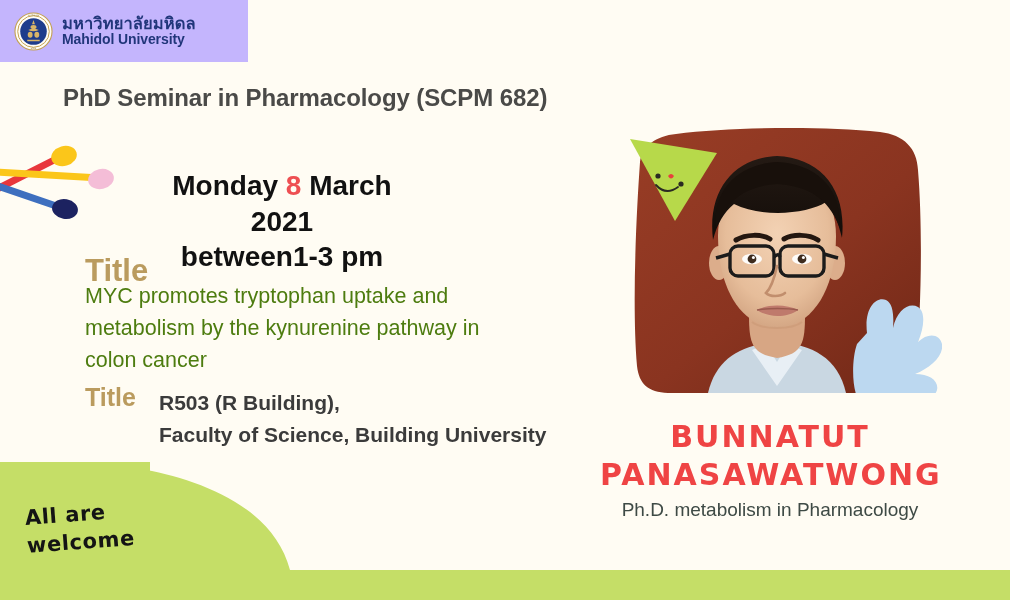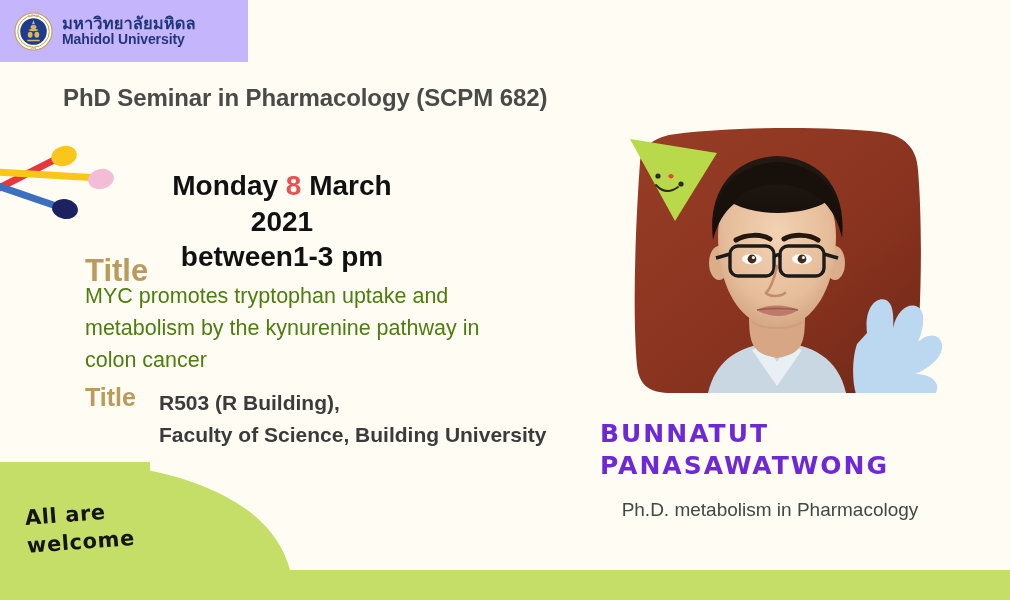--- a/index.html
+++ b/index.html
@@ -73,23 +73,23 @@
   }
 
   
   .photo-wrap{
     position:absolute;left:612px;top:118px;width:330px;height:275px;
   }
 
   
   .speaker-name{
     position:absolute;left:600px;top:418px;width:340px;
-    text-align:left;color:#6d28d9;
+    text-align:center;color:#ef4444;
     font-family:"DejaVu Sans",sans-serif;
-    font-weight:bold;font-size:25px;line-height:1.28;
+    font-weight:bold;font-size:30px;line-height:1.28;
     letter-spacing:2.0px;
   }
   .speaker-role{
     position:absolute;left:600px;top:499px;width:340px;
     text-align:center;color:#3E4A45;font-size:19px;
   }
 
   
   .green-bottom{position:absolute;left:0;top:462px;width:1010px;height:138px;}
   .welcome-text{

